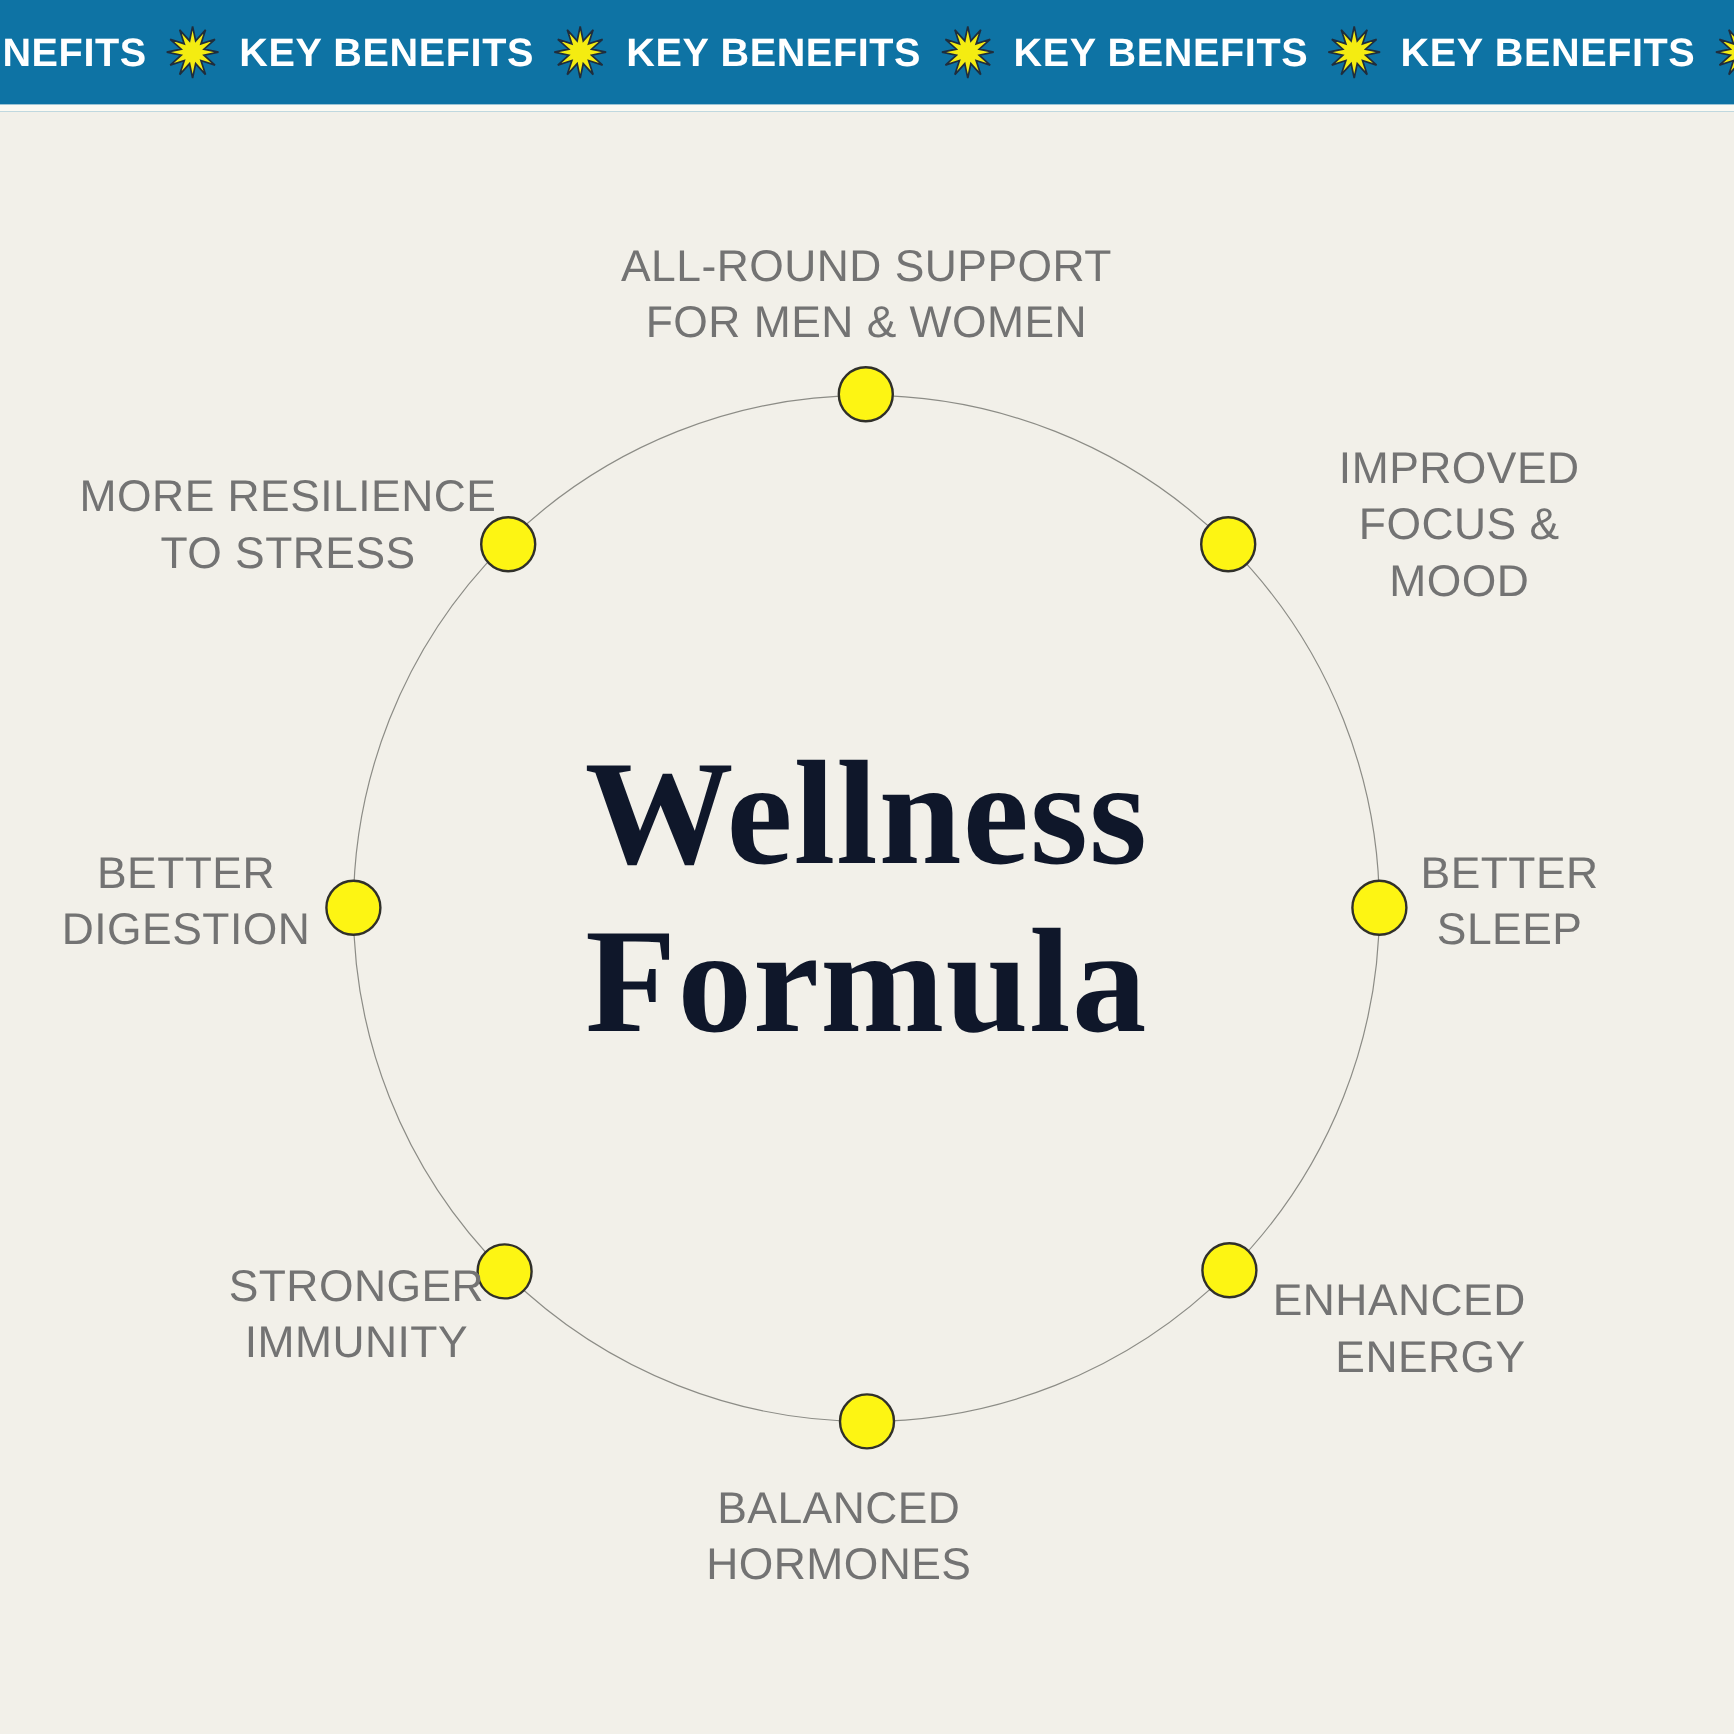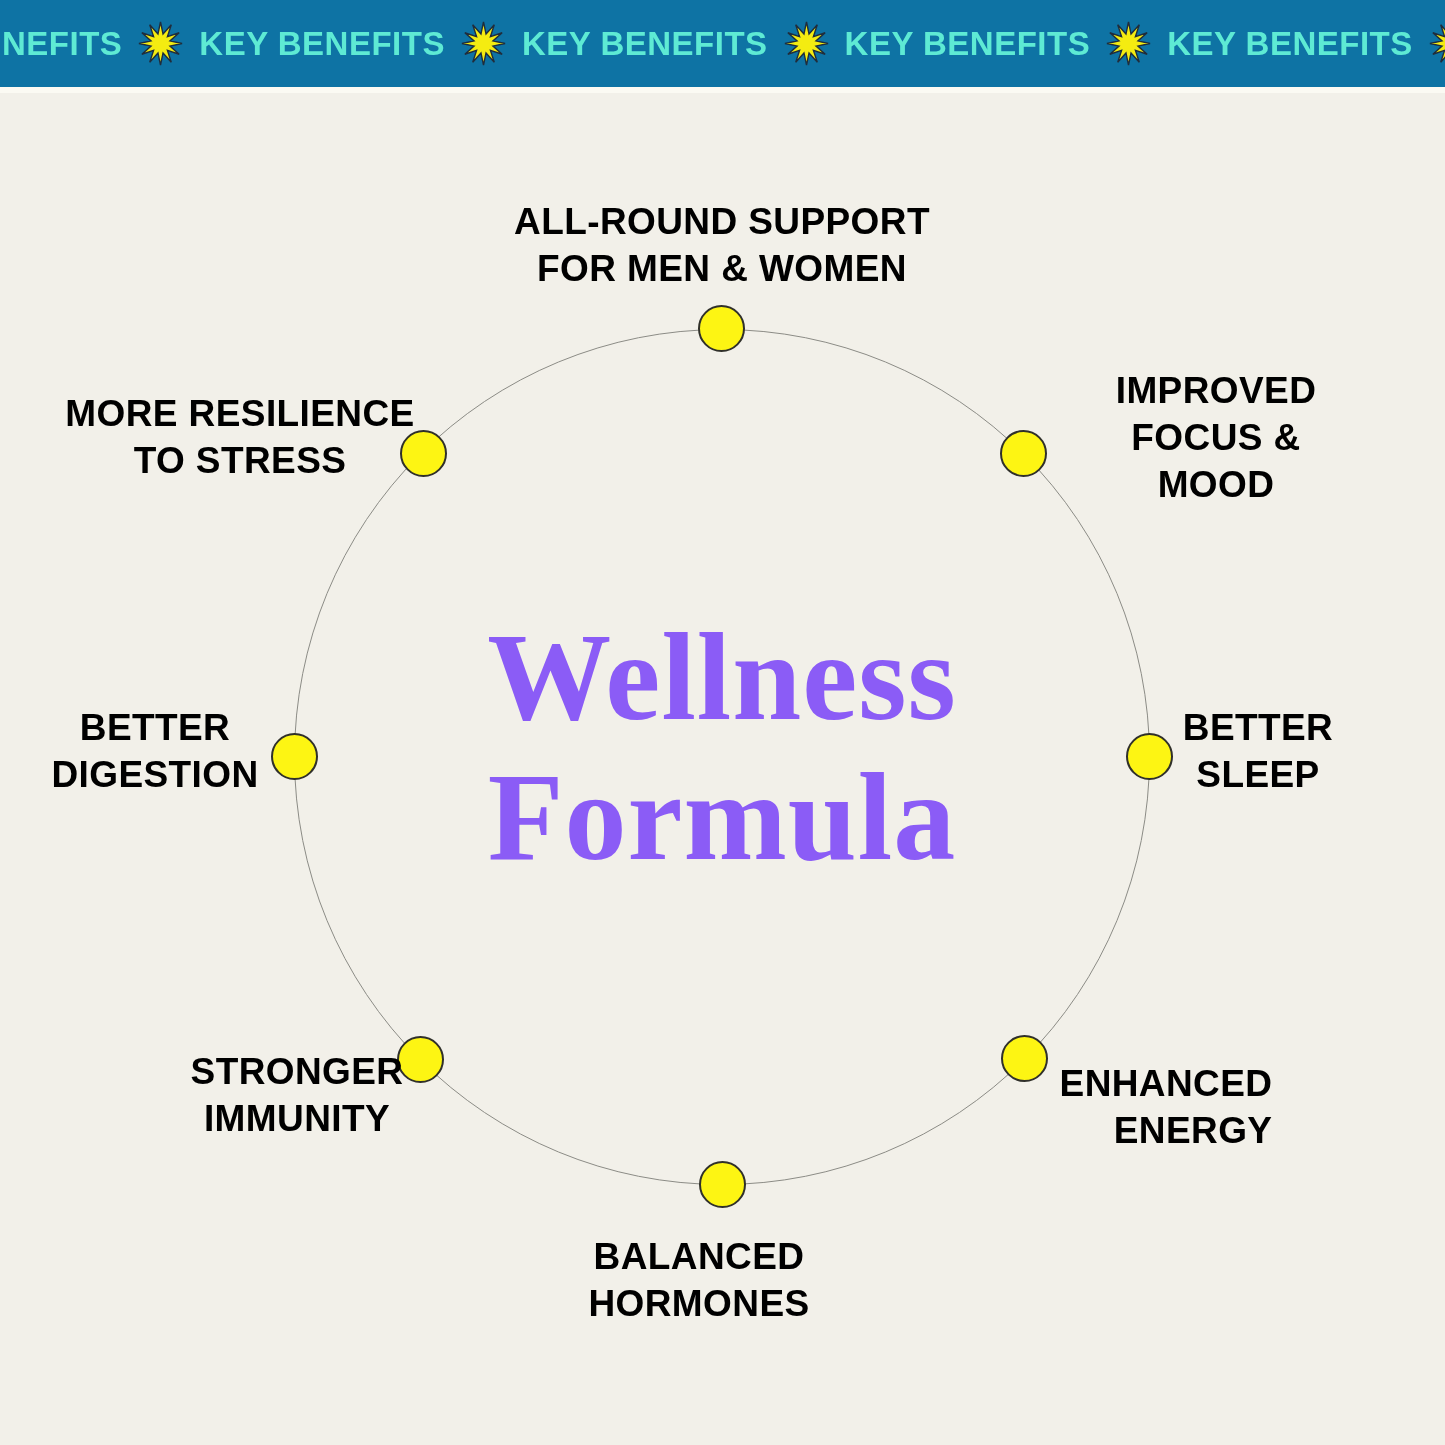--- a/index.html
+++ b/index.html
@@ -15,21 +15,21 @@
     position: absolute; top: 0; left: 0;
     width: 1445px; height: 87px;
     background: #0e73a4;
     border-bottom: 6px solid #fbfaf3;
     display: flex; align-items: center;
     gap: 16px; padding-left: 2px;
     overflow: hidden; white-space: nowrap;
     box-sizing: content-box;
   }
   .banner-text {
-    color: #5eead4; font-weight: 700; font-size: 33px;
+    color: #ffffff; font-weight: 700; font-size: 33px;
     letter-spacing: 0.5px; flex: 0 0 auto;
   }
   .star { flex: 0 0 auto; display: block; }
 
   
   .ring {
     position: absolute; left: 294px; top: 329px;
     width: 856px; height: 856px;
     border: 1.5px solid #8c8c86; border-radius: 50%;
     box-sizing: border-box;
@@ -49,42 +49,42 @@
   .dot-lower-right { left: 1001px; top: 1035px; }
   .dot-bottom      { left: 699px;  top: 1161px; }
   .dot-lower-left  { left: 397px;  top: 1036px; }
   .dot-left        { left: 271px;  top: 733px;  }
   .dot-upper-left  { left: 400px;  top: 430px;  }
 
   
   .label {
     position: absolute; transform: translate(-50%, -50%);
     text-align: center;
-    font-size: 37px; font-weight: 700;
+    font-size: 37px; font-weight: 400;
     letter-spacing: 0.4px; line-height: 47px;
-    color: #000000;
+    color: #737373;
     white-space: pre-line;
   }
   .label-top         { left: 722px;  top: 245px;  }
   .label-upper-right { left: 1216px; top: 437px;  }
   .label-right       { left: 1258px; top: 751px;  }
   .label-lower-right { left: 1166px; top: 1107px; text-align: right; }
   .label-bottom      { left: 699px;  top: 1280px; }
   .label-lower-left  { left: 281px;  top: 1095px; margin-left: 16px; }
   .label-left        { left: 155px;  top: 751px;  }
   .label-upper-left  { left: 240px;  top: 437px;  }
 
   
   .title {
     position: absolute; left: 722px; top: 748px;
     transform: translate(-50%, -50%);
     font-family: "Liberation Serif", serif;
     font-size: 124px; font-weight: 600; line-height: 140px;
     letter-spacing: 1px;
-    color: #8b5cf6; text-align: center;
+    color: #0f172a; text-align: center;
     white-space: pre-line;
   }
 </style>
 </head>
 <body>
 
 <div class="banner">
   <span class="banner-text">NEFITS</span>
 
   <svg class="star" width="45" height="45" viewBox="0 0 48 48">

